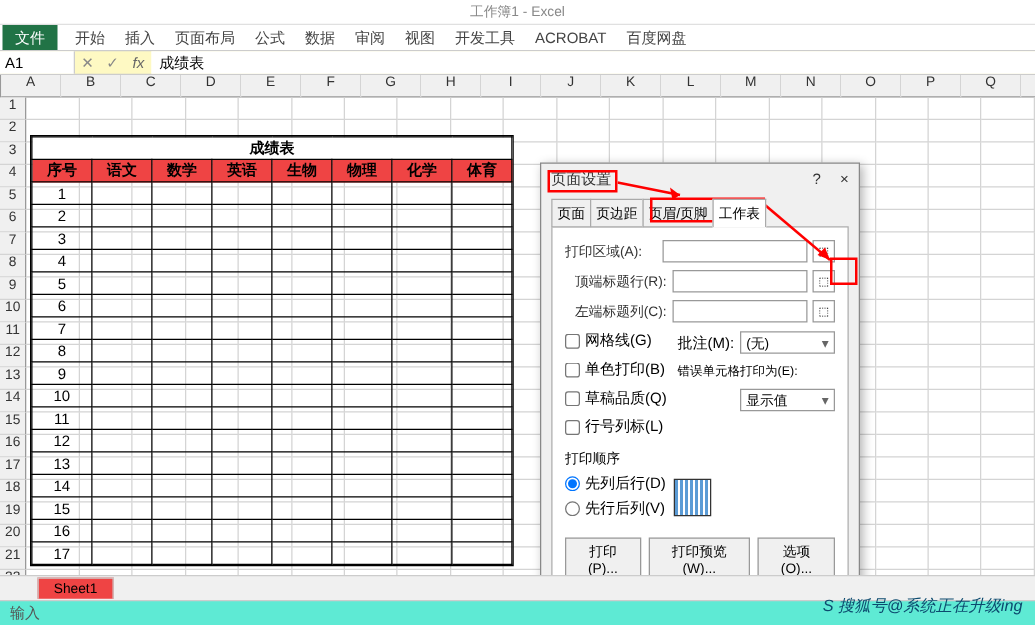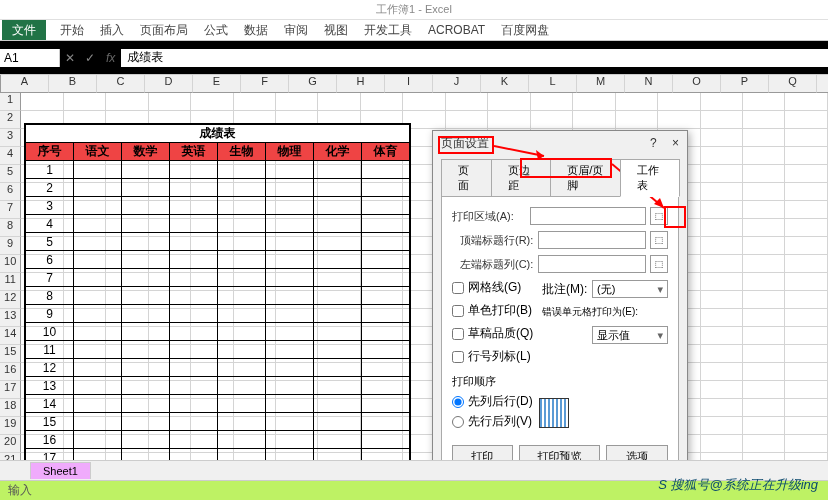--- a/index.html
+++ b/index.html
@@ -1,21 +1,21 @@
 <!DOCTYPE html>
 <html><head>
 <meta charset="utf-8">
 <style>
 *{margin:0;padding:0;box-sizing:border-box;font-family:"Microsoft YaHei",SimSun,sans-serif;font-size:12px}
 body{background:#fff;width:828px;height:500px;overflow:hidden;position:relative}
 .titlebar{height:20px;background:#fff;display:flex;align-items:center;justify-content:center;color:#888;font-size:11px;border-bottom:1px solid #e0e0e0}
 .ribbon-tabs{height:20px;display:flex;align-items:center;padding-left:2px;gap:12px;background:#fff}
 .file-tab{background:#217346;color:#fff;padding:0 10px;height:20px;display:flex;align-items:center}
 .ribbon-tab{color:#444;padding:0 2px;cursor:pointer}
-.formula-bar{height:35px;display:flex;align-items:center;border-top:1px solid #ccc;border-bottom:1px solid #ccc;background:#000000}
+.formula-bar{height:20px;display:flex;align-items:center;border-top:1px solid #ccc;border-bottom:1px solid #ccc;background:#fef9c3}
 .namebox{width:60px;border-right:1px solid #ccc;padding:0 4px;background:#fff;height:18px;display:flex;align-items:center}
 .fb-btn{width:20px;text-align:center;color:#888}
 .fx{font-style:italic;color:#666;padding:0 6px}
 .formula-text{padding-left:6px;background:#fff;flex:1;height:18px;display:flex;align-items:center}
 .sheet-area{position:relative;height:420px;overflow:hidden}
 .col-headers{display:flex;height:18px;margin-left:24px}
 .col-head{width:48px;text-align:center;border-right:1px solid #d4d4d4;border-bottom:1px solid #999;background:#f0f0f0;color:#333;font-size:11px}
 .rows{display:flex;flex-direction:column}
 .row{display:flex;height:18px}
 .row-head{width:24px;text-align:center;border-right:1px solid #999;border-bottom:1px solid #d4d4d4;background:#f0f0f0;color:#333;font-size:11px}
@@ -23,42 +23,42 @@
 .data-table{position:absolute;top:48px;left:24px;border:1px solid #000}
 .data-table table{border-collapse:collapse}
 .data-table td,.data-table th{border:1px solid #000;width:48px;height:18px;text-align:center;font-size:12px}
 .data-table th{background:#ef4444;font-weight:bold}
 .title-cell{height:28px;font-size:18px;font-weight:bold;background:#fff}
 .seq{height:18px}
 .dialog{position:absolute;top:130px;left:432px;width:256px;background:#f0f0f0;border:1px solid #888;box-shadow:2px 2px 8px rgba(0,0,0,0.3)}
 .dlg-title{height:24px;display:flex;align-items:center;padding:0 8px;font-size:12px;color:#333;justify-content:space-between}
 .dlg-close{cursor:pointer}
 .dlg-tabs{display:flex;padding:4px 8px 0;gap:0}
-.dlg-tab{padding:3px 16px;border:1px solid #aaa;background:#f0f0f0;font-size:11px;margin-right:-1px;cursor:pointer}
+.dlg-tab{padding:3px 4px;border:1px solid #aaa;background:#f0f0f0;font-size:11px;margin-right:-1px;cursor:pointer}
 .dlg-tab.active{background:#fff;border-bottom:1px solid #fff;position:relative;z-index:1}
 .dlg-body{background:#fff;border:1px solid #aaa;margin:0 8px 8px;padding:10px;margin-top:-1px}
 .field-row{display:flex;align-items:center;margin-bottom:6px;gap:4px}
 .field-label{font-size:11px;min-width:74px;color:#333}
 .field-input{flex:1;height:18px;border:1px solid #999;background:#fff}
 .picker-btn{width:18px;height:18px;border:1px solid #999;background:#fff;display:flex;align-items:center;justify-content:center;font-size:9px;cursor:pointer}
 .section-label{font-size:11px;margin:6px 0 4px}
 .check-row{display:flex;align-items:center;gap:4px;font-size:11px;margin-bottom:3px}
 .check-row input{width:12px;height:12px}
 .radio-row{display:flex;align-items:center;gap:4px;font-size:11px;margin-bottom:3px}
 .radio-row input{width:12px;height:12px}
 .btn{padding:3px 10px;border:1px solid #999;background:#f0f0f0;font-size:11px;cursor:pointer}
 .lower-btns{display:flex;justify-content:flex-end;gap:6px;margin-top:12px}
 .combo{height:18px;border:1px solid #999;background:#fff;flex:1;font-size:11px;padding:0 4px;display:flex;align-items:center;justify-content:space-between}
 .combo::after{content:"▾";color:#666}
 .order-icon{width:30px;height:30px;border:1px solid #333;margin-left:6px;display:inline-block;background:repeating-linear-gradient(90deg,#5b9bd5,#5b9bd5 2px,#fff 2px,#fff 4px)}
 .redbox{position:absolute;border:2px solid red;pointer-events:none}
 .arrow{position:absolute;pointer-events:none}
-.statusbar{position:absolute;bottom:0;left:0;right:0;height:20px;background:#bef264;border-top:1px solid #ccc;display:flex;align-items:center;padding:0 8px;font-size:11px;color:#555}
+.statusbar{position:absolute;bottom:0;left:0;right:0;height:20px;background:#5eead4;border-top:1px solid #ccc;display:flex;align-items:center;padding:0 8px;font-size:11px;color:#555}
 .sheet-tabs{position:absolute;bottom:20px;left:0;right:0;height:20px;background:#f0f0f0;border-top:1px solid #ccc;display:flex;align-items:center;padding-left:30px}
-.sheet-tab{padding:2px 12px;background:#f0abfc;border:1px solid #ccc;border-bottom:none;font-size:11px}
+.sheet-tab{padding:2px 12px;background:#ef4444;border:1px solid #ccc;border-bottom:none;font-size:11px}
 .watermark{position:absolute;bottom:6px;right:10px;color:#0c4a6e;font-size:13px;font-style:italic}
 .print-grid{display:grid;grid-template-columns:90px 50px 1fr;row-gap:3px;align-items:center;font-size:11px;margin-bottom:0}
 </style>
 </head>
 <body>
 
 <div class="titlebar">工作簿1 - Excel</div>
 
 <div class="ribbon-tabs">
   <div class="file-tab">文件</div>

